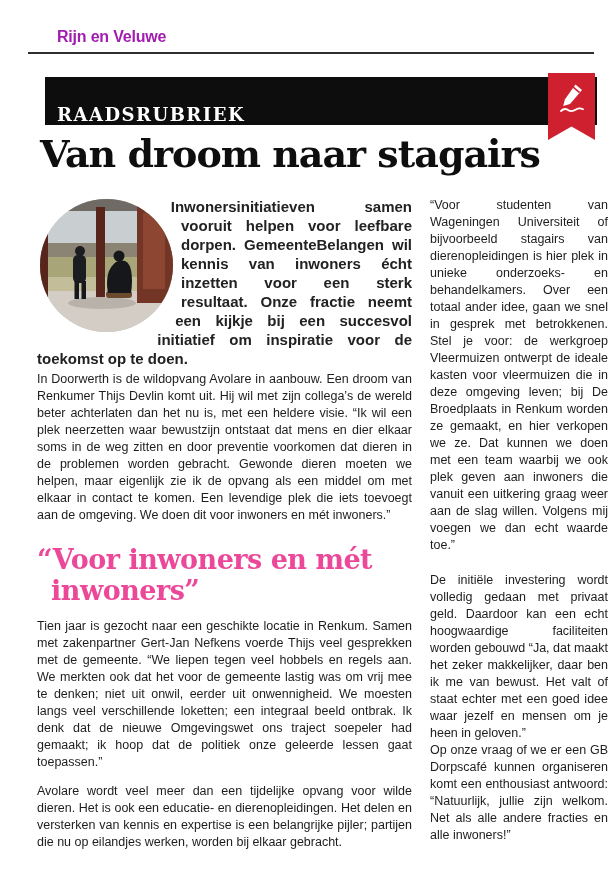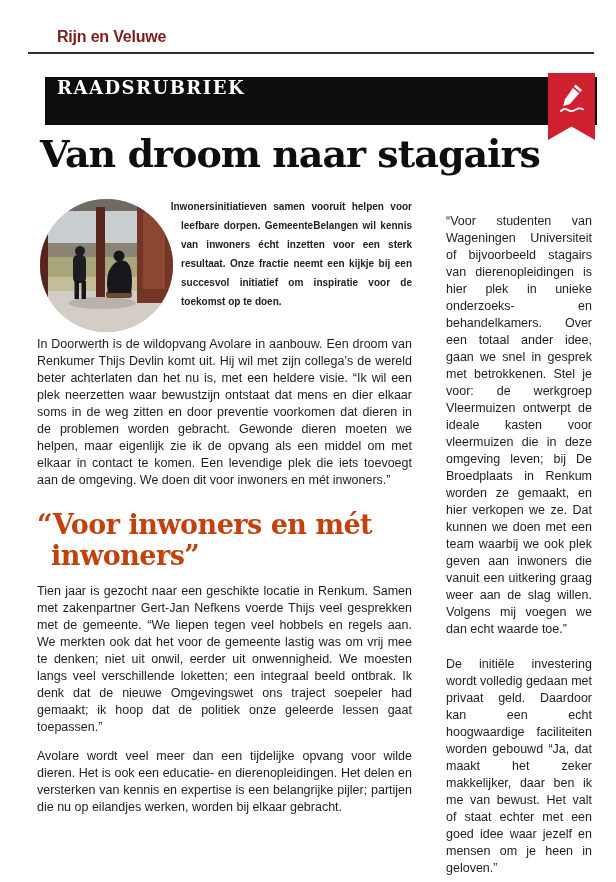--- a/index.html
+++ b/index.html
@@ -3,29 +3,29 @@
 <meta charset="utf-8">
 <style>
   html,body { margin:0; padding:0; background:#ffffff; }
   .page {
     position:relative; width:616px; height:882px; background:#ffffff;
     font-family:"Liberation Sans", sans-serif; color:#1c1c1c; overflow:hidden;
   }
   
   .masthead {
     position:absolute; left:57px; top:28px;
-    font-size:16px; font-weight:bold; letter-spacing:-0.2px; color:#7f1d1d;
+    font-size:16px; font-weight:bold; letter-spacing:-0.2px; color:#a21caf;
   }
   .masthead-rule {
     position:absolute; left:28px; top:52px; width:566px; height:2px; background:#2e2e2e;
   }
   
   .section-bar {
     position:absolute; left:45px; top:77px; width:552px; height:48px;
-    background:#0d0d0d; display:flex; align-items:flex-start;
+    background:#0d0d0d; display:flex; align-items:flex-end;
   }
   .section-label {
     color:#ffffff; font-family:"DejaVu Serif", serif; font-weight:bold;
     font-size:18px; letter-spacing:1.5px; padding-left:12px;
   }
   .ribbon {
     position:absolute; left:548px; top:73px; width:47px; height:67px;
     clip-path:polygon(0 0,100% 0,100% 100%,50% 80%,0 100%);
     display:flex; justify-content:center;
   }
@@ -39,34 +39,34 @@
   
   .col-left  { position:absolute; left:37px;  top:197px; width:375px; }
   .col-right { position:absolute; left:430px; top:197px; width:178px; }
 
   .photo {
     float:left; width:133px; height:133px; border-radius:50%;
     shape-outside:circle(50%); shape-margin:9px;
     margin:2px 8px 4px 3px; overflow:hidden; background:#c9cfd0;
   }
   .intro {
-    margin:0; font-size:10px; line-height:19px; font-weight:bold;
+    margin:0; font-size:15px; line-height:19px; font-weight:bold;
     text-align:justify; color:#222222;
   }
   .body-p {
     clear:both; margin:12px 0 0; font-size:12.5px; line-height:17px;
     text-align:justify; color:#1d1d1d; hyphens:auto; -webkit-hyphens:auto;
   }
   .col-left .body-p.first { margin-top:3px; }
   .pull-quote {
     margin:20px 0 6px; font-family:"DejaVu Serif", serif; font-weight:bold;
     font-size:27px; line-height:31px; letter-spacing:-0.5px;
     padding-left:14px; text-indent:-14px;
   }
-  .col-right .body-p { margin:16px; }
+  .col-right .body-p { margin:0; }
   .col-right .body-p.gap { margin-top:18px; }
 </style>
 </head>
 <body>
 
 <div class="page">
 
   <div class="masthead">Rijn en Veluwe</div>
   <div class="masthead-rule"></div>
 
@@ -103,24 +103,25 @@
         <rect x="41.5" y="82" width="4.5" height="18" fill="#16181c"></rect>
         <rect x="66" y="92" width="26" height="7" rx="3" fill="#6b4a2e"></rect>
         <circle cx="79" cy="57" r="5.5" fill="#15171a"></circle>
         <path d="M68 94 q-4 -22 8 -31 q12 -5 15 8 q2 10 0 23 z" fill="#15171a"></path>
       </svg>
     </div>
     <p class="intro">Inwonersinitiatieven samen vooruit helpen voor leefbare dorpen. GemeenteBelangen wil kennis van inwoners écht inzetten voor een sterk resultaat. Onze fractie neemt een kijkje bij een succesvol initiatief om inspiratie voor de toekomst op te doen.</p>
 
     <p class="body-p first">In Doorwerth is de wildopvang Avolare in aanbouw. Een droom van Renkumer Thijs Devlin komt uit. Hij wil met zijn collega’s de wereld beter achterlaten dan het nu is, met een heldere visie. “Ik wil een plek neerzetten waar bewustzijn ontstaat dat mens en dier elkaar soms in de weg zitten en door preventie voorkomen dat dieren in de problemen worden gebracht. Gewonde dieren moeten we helpen, maar eigenlijk zie ik de opvang als een middel om met elkaar in contact te komen. Een levendige plek die iets toevoegt aan de omgeving. We doen dit voor inwoners en mét inwoners.”</p>
 
-    <div class="pull-quote" style="color:#c2410c;">“Voor inwoners en mét inwoners”</div>
+    <div class="pull-quote" style="color:#ec4899;">“Voor inwoners en mét inwoners”</div>
 
     <p class="body-p">Tien jaar is gezocht naar een geschikte locatie in Renkum. Samen met zakenpartner Gert-Jan Nefkens voerde Thijs veel gesprekken met de gemeente. “We liepen tegen veel hobbels en regels aan. We merkten ook dat het voor de gemeente lastig was om vrij mee te denken; niet uit onwil, eerder uit onwennigheid. We moesten langs veel verschillende loketten; een integraal beeld ontbrak. Ik denk dat de nieuwe Omgevingswet ons traject soepeler had gemaakt; ik hoop dat de politiek onze geleerde lessen gaat toepassen.”</p>
     <p class="body-p">Avolare wordt veel meer dan een tijdelijke opvang voor wilde dieren. Het is ook een educatie- en dierenopleidingen. Het delen en versterken van kennis en expertise is een belangrijke pijler; partijen die nu op eilandjes werken, worden bij elkaar gebracht.</p>
   </div>
 
   <div class="col-right">
     <p class="body-p">“Voor studenten van Wageningen Universiteit of bijvoorbeeld stagairs van dierenopleidingen is hier plek in unieke onderzoeks- en behandelkamers. Over een totaal ander idee, gaan we snel in gesprek met betrokkenen. Stel je voor: de werkgroep Vleermuizen ontwerpt de ideale kasten voor vleermuizen die in deze omgeving leven; bij De Broedplaats in Renkum worden ze gemaakt, en hier verkopen we ze. Dat kunnen we doen met een team waarbij we ook plek geven aan inwoners die vanuit een uitkering graag weer aan de slag willen. Volgens mij voegen we dan echt waarde toe.”</p>
     <p class="body-p gap">De initiële investering wordt volledig gedaan met privaat geld. Daardoor kan een echt hoogwaardige faciliteiten worden gebouwd “Ja, dat maakt het zeker makkelijker, daar ben ik me van bewust. Het valt of staat echter met een goed idee waar jezelf en mensen om je heen in geloven.”</p>
+    <p class="body-p">Op onze vraag of we er een GB Dorpscafé kunnen organiseren komt een enthousiast antwoord: “Natuurlijk, jullie zijn welkom. Net als alle andere fracties en alle inwoners!”</p>
   </div>
 
 </div>
 
 </body></html>

